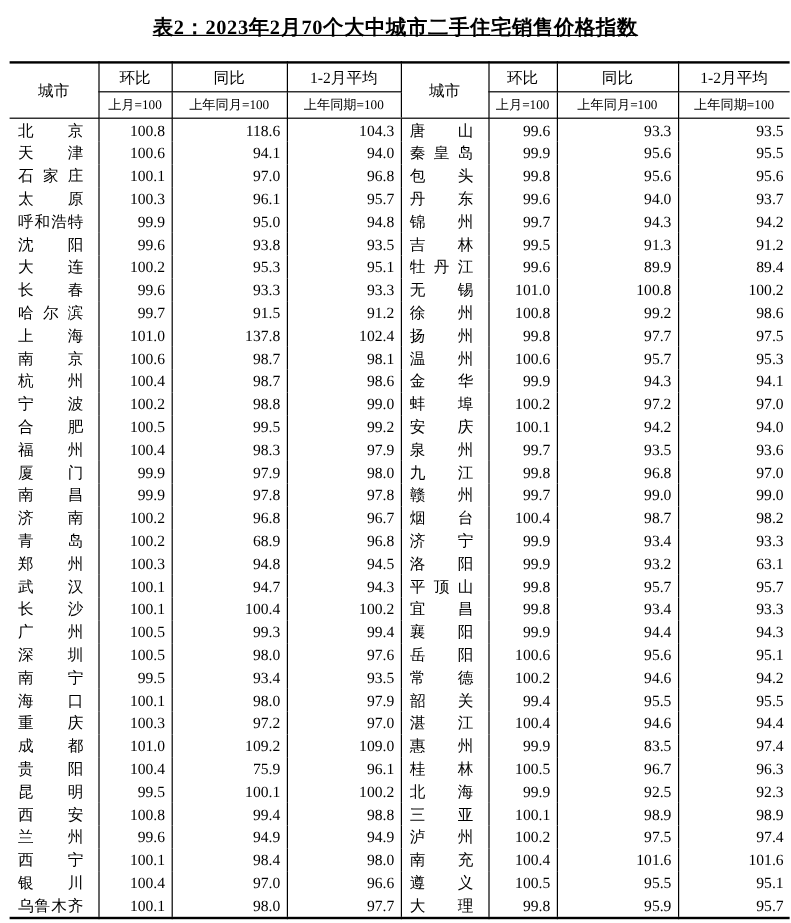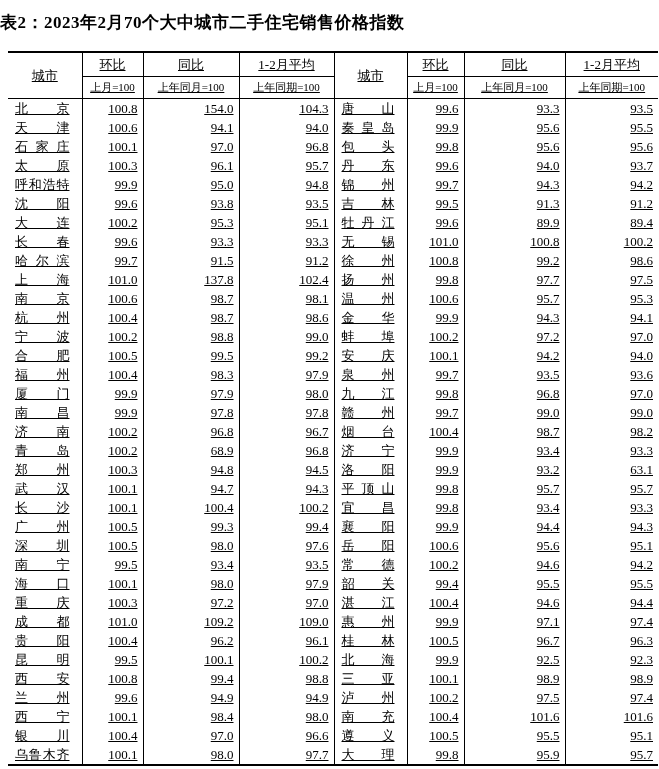--- a/index.html
+++ b/index.html
@@ -7,35 +7,35 @@
     padding: 0;
     background: #ffffff;
     width: 659px;
     height: 769px;
     overflow: hidden;
     font-family: "Liberation Serif", "DejaVu Serif", serif;
     color: #000;
   }
   .page-title {
     padding-top: 11px;
-    text-align: left;
+    text-align: center;
     font-size: 17px;
     font-weight: bold;
     letter-spacing: 0.5px;
     height: 24px;
     line-height: 24px;
+    text-decoration: underline;
   }
   table.idx {
     border-collapse: collapse;
     table-layout: fixed;
     width: 650px;
     margin: 16px 0 0 8px;
     border-top: 2px solid #000;
     border-bottom: 2px solid #000;
-    text-decoration: underline;
   }
   .idx th, .idx td {
     border-right: 1px solid #000;
     padding: 0;
     overflow: hidden;
     white-space: nowrap;
     vertical-align: middle;
   }
   .idx th:last-child, .idx td:last-child { border-right: none; }
   .idx thead th {
@@ -91,21 +91,21 @@
       <th>上年同期=100</th>
       <th>上月=100</th>
       <th>上年同月=100</th>
       <th>上年同期=100</th>
     </tr>
   </thead>
   <tbody>
       <tr>
         <td class="city">北京</td>
         <td class="num">100.8</td>
-        <td class="num">154.0</td>
+        <td class="num">118.6</td>
         <td class="num">104.3</td>
         <td class="city">唐山</td>
         <td class="num">99.6</td>
         <td class="num">93.3</td>
         <td class="num">93.5</td>
       </tr>
       <tr>
         <td class="city">天津</td>
         <td class="num">100.6</td>
         <td class="num">94.1</td>
@@ -365,27 +365,27 @@
         <td class="num">94.6</td>
         <td class="num">94.4</td>
       </tr>
       <tr>
         <td class="city">成都</td>
         <td class="num">101.0</td>
         <td class="num">109.2</td>
         <td class="num">109.0</td>
         <td class="city">惠州</td>
         <td class="num">99.9</td>
-        <td class="num">97.1</td>
+        <td class="num">83.5</td>
         <td class="num">97.4</td>
       </tr>
       <tr>
         <td class="city">贵阳</td>
         <td class="num">100.4</td>
-        <td class="num">96.2</td>
+        <td class="num">75.9</td>
         <td class="num">96.1</td>
         <td class="city">桂林</td>
         <td class="num">100.5</td>
         <td class="num">96.7</td>
         <td class="num">96.3</td>
       </tr>
       <tr>
         <td class="city">昆明</td>
         <td class="num">99.5</td>
         <td class="num">100.1</td>

